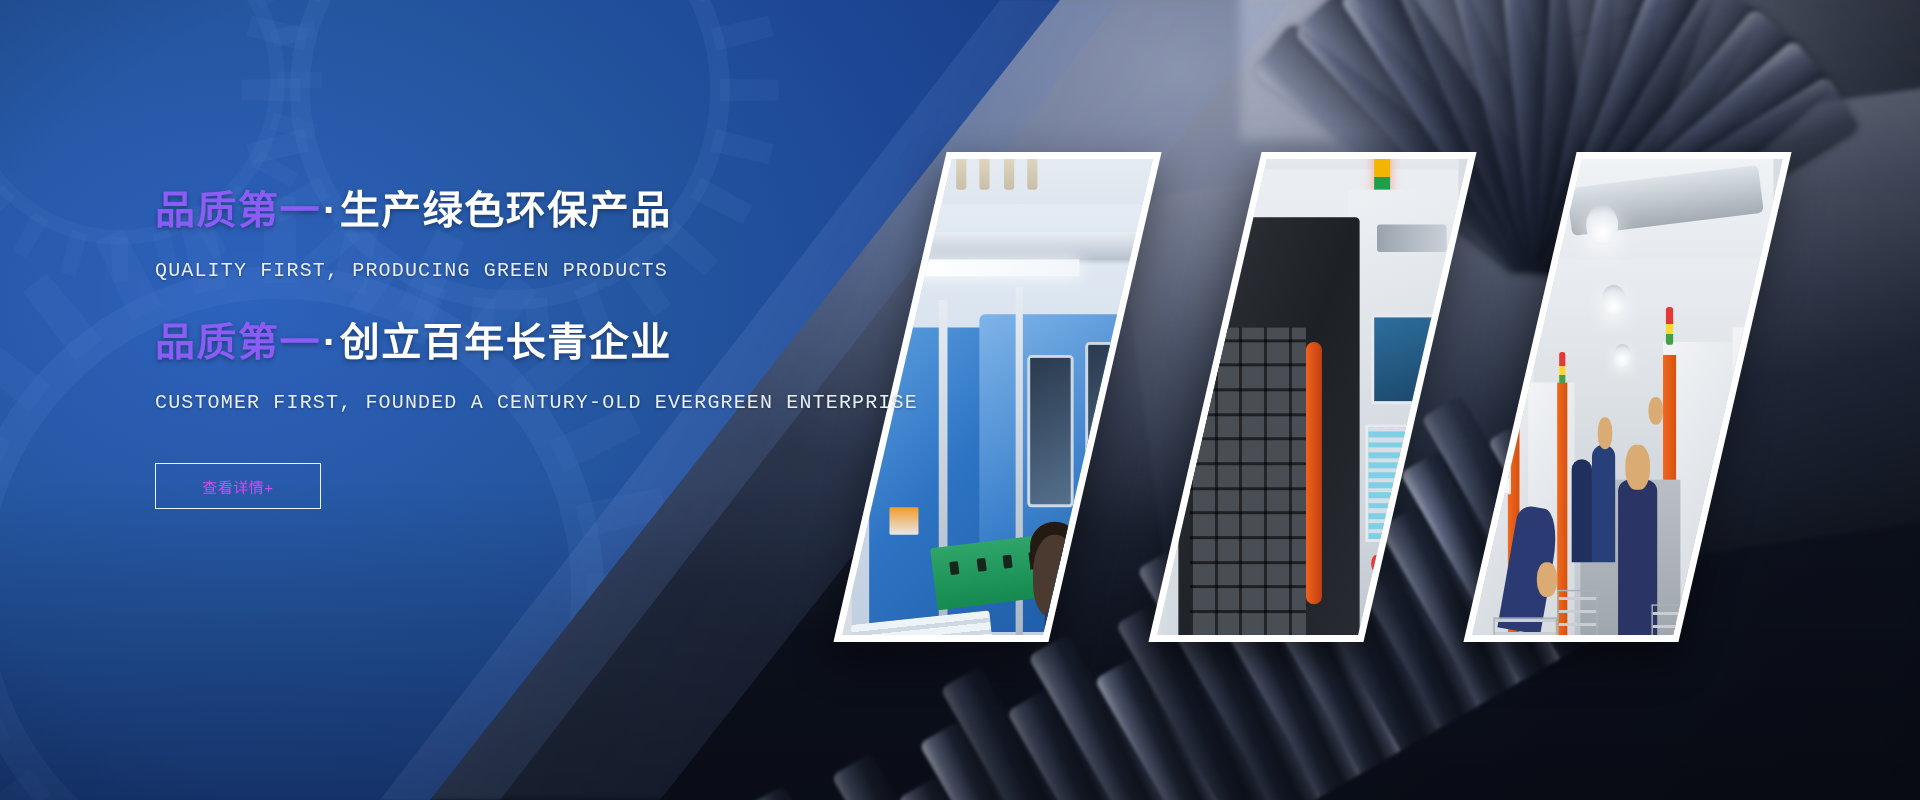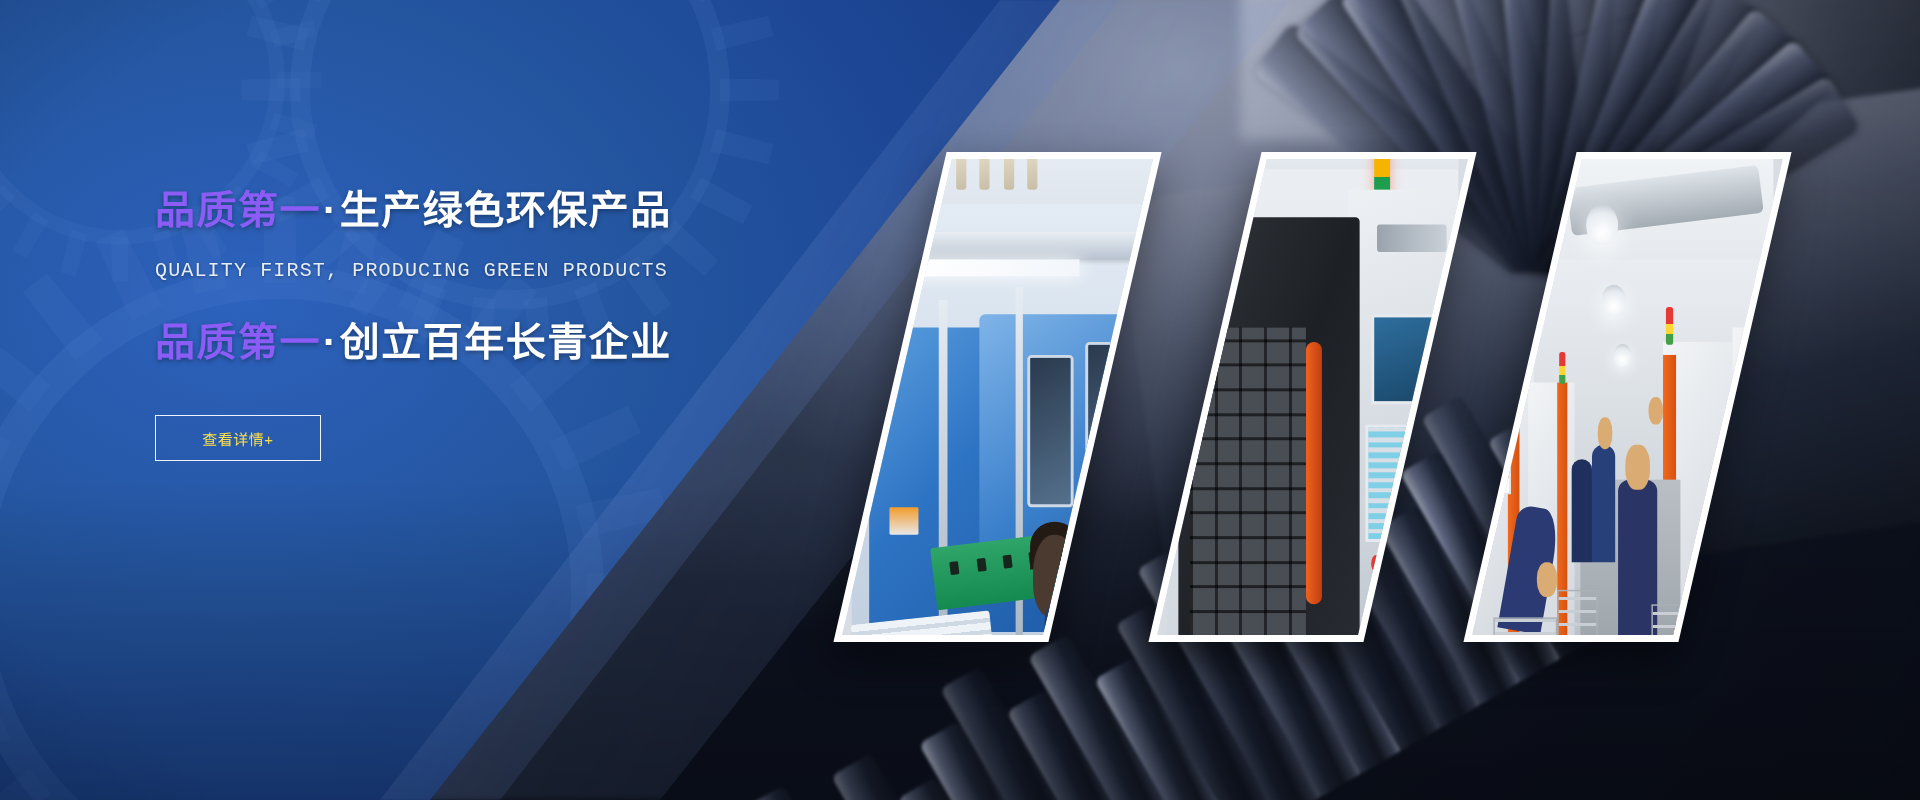--- a/index.html
+++ b/index.html
@@ -131,21 +131,21 @@
     text-shadow:0 1px 3px rgba(0,0,0,.35);
     font-family:Liberation Mono, monospace;
   }
   .gap{height:36px;}
 
   .cta{
     display:flex;align-items:center;justify-content:center;
     width:166px;height:46px;
     margin-top:49px;
     border:1px solid rgba(255,255,255,.92);
-    color:#fde047;
+    color:#d946ef;
     font-size:15px;
     letter-spacing:.5px;
     background:transparent;
     cursor:pointer;
     text-decoration:none;
     user-select:none;
   }
 
   
   .panels{position:absolute;left:0;top:0;width:1920px;height:800px;z-index:5;}
@@ -502,17 +502,18 @@
     <div class="h-line">
       <span class="accent">品质第一</span><span class="dot">·</span><span>生产绿色环保产品</span>
     </div>
     <div class="sub">QUALITY FIRST, PRODUCING GREEN PRODUCTS</div>
 
     <div class="gap"></div>
 
     <div class="h-line">
       <span class="accent">品质第一</span><span class="dot">·</span><span>创立百年长青企业</span>
     </div>
+    <div class="sub">CUSTOMER FIRST, FOUNDED A CENTURY-OLD EVERGREEN ENTERPRISE</div>
 
     <a class="cta" href="#">查看详情+</a>
   </div>
 
 </div>
 
 </body></html>

